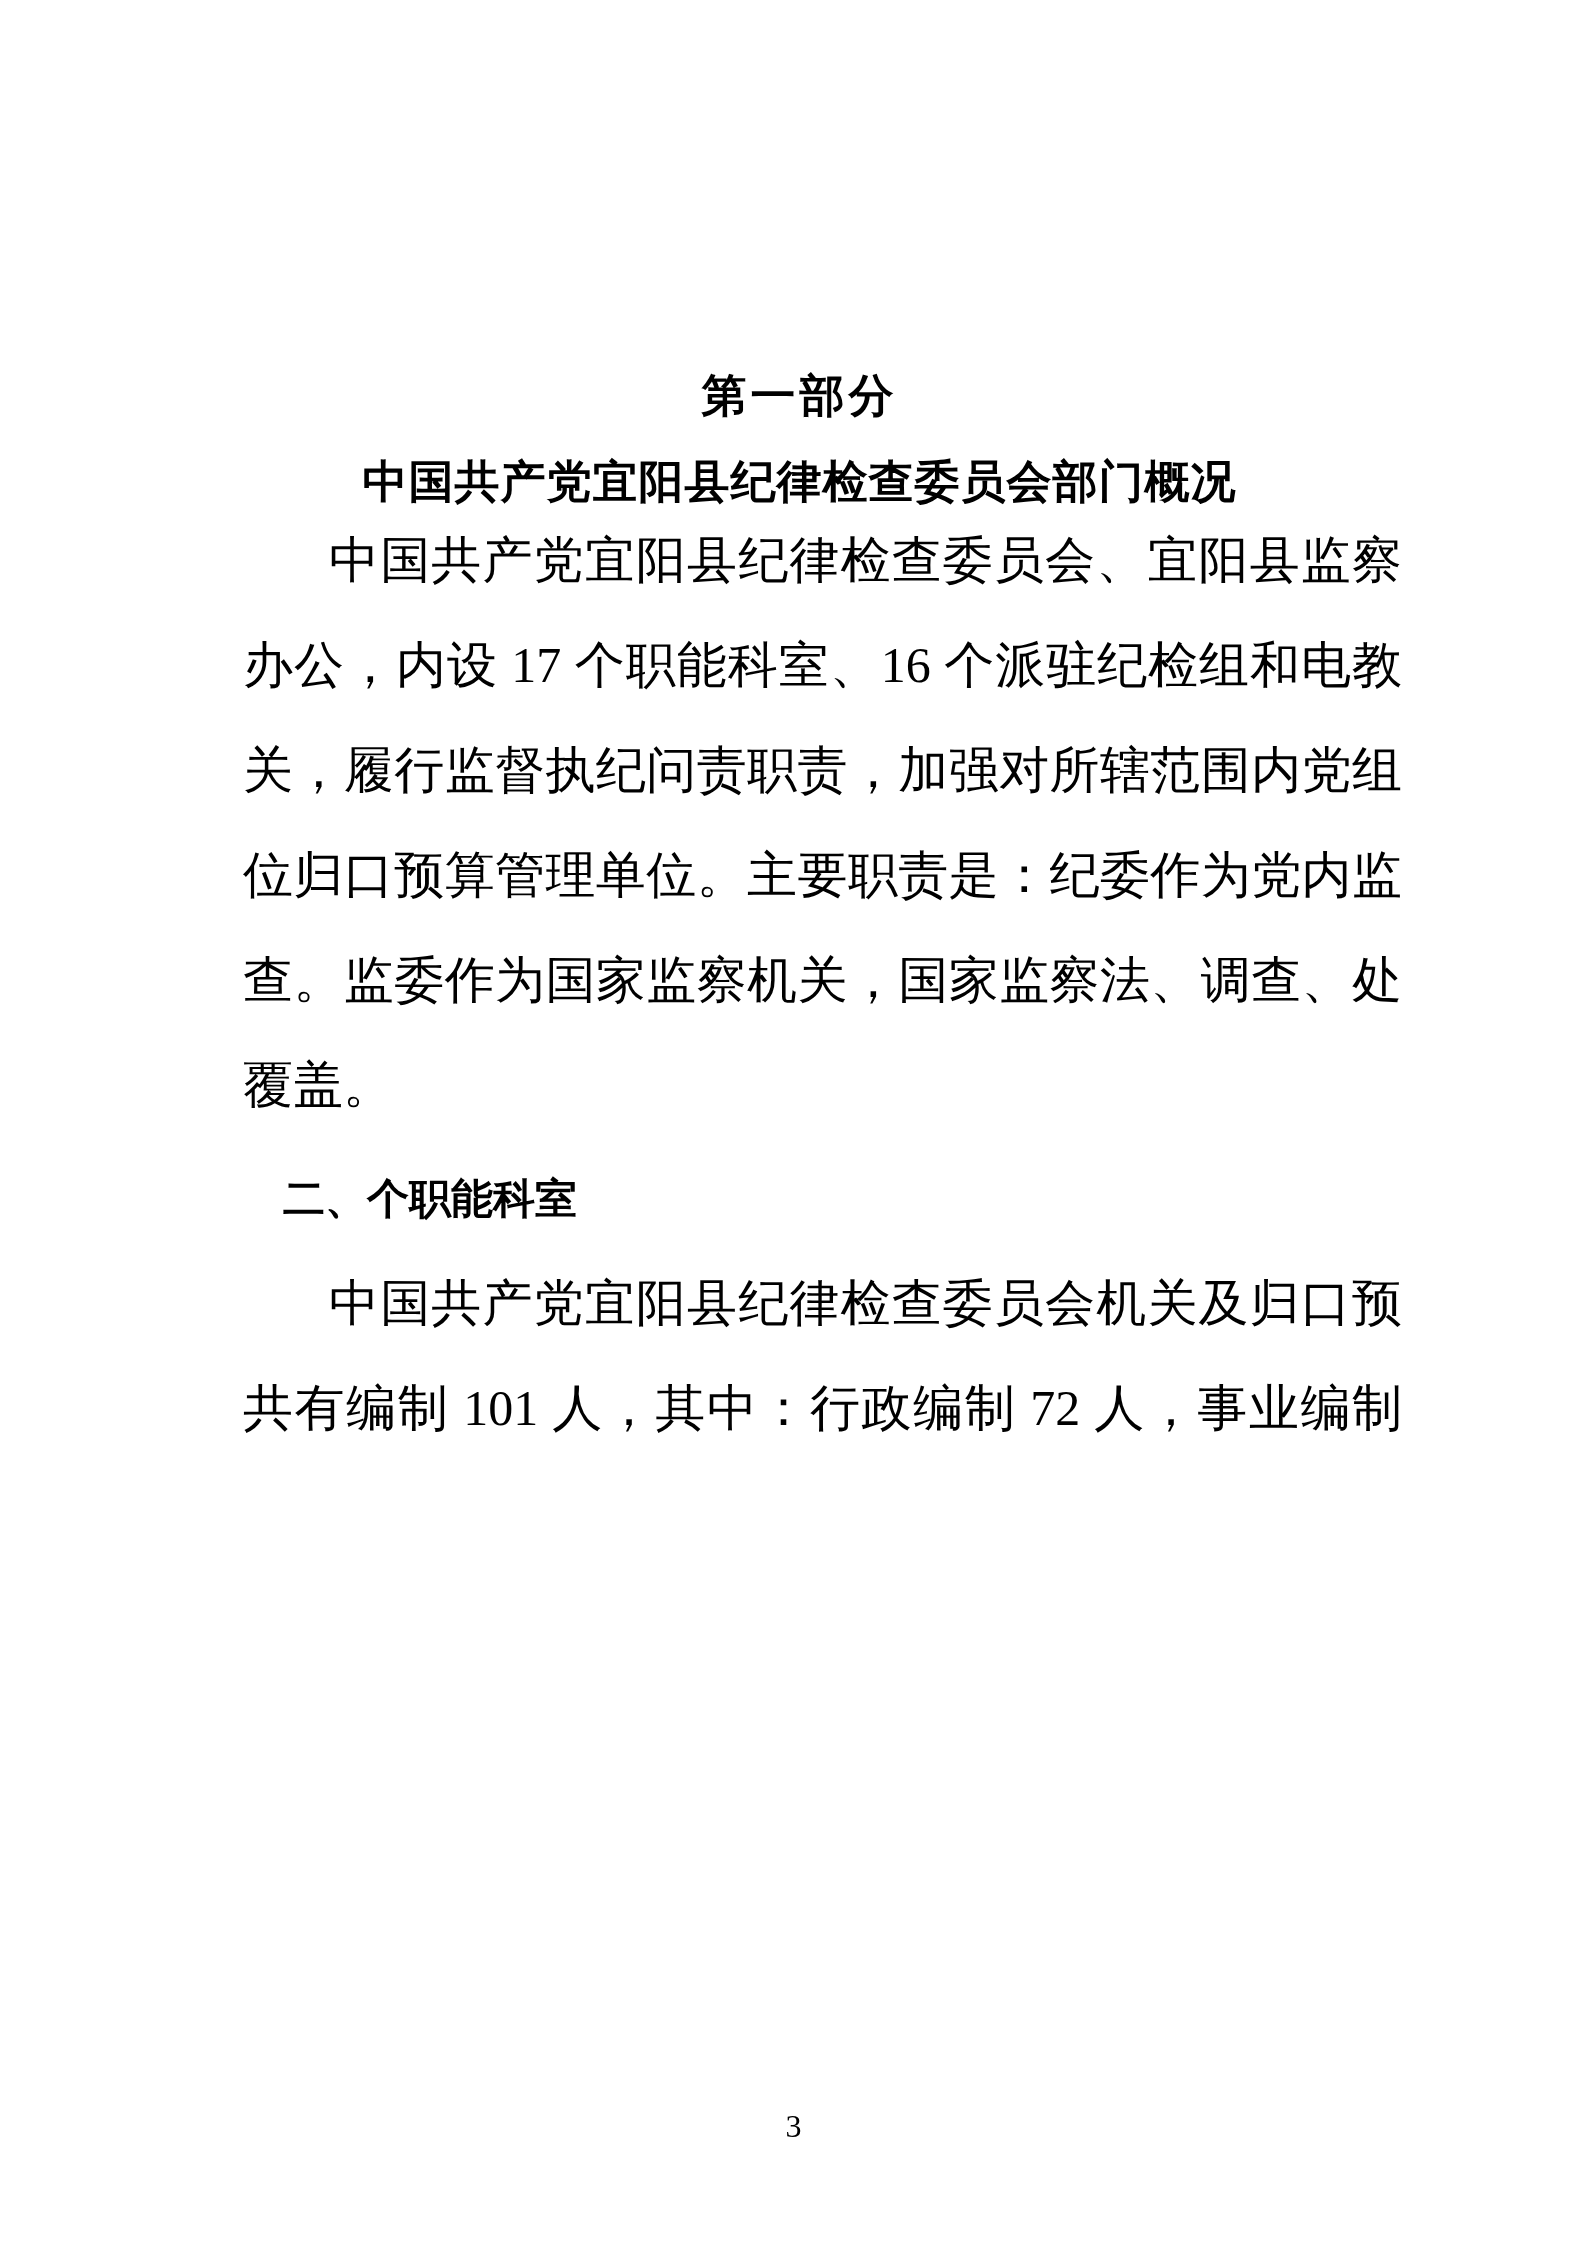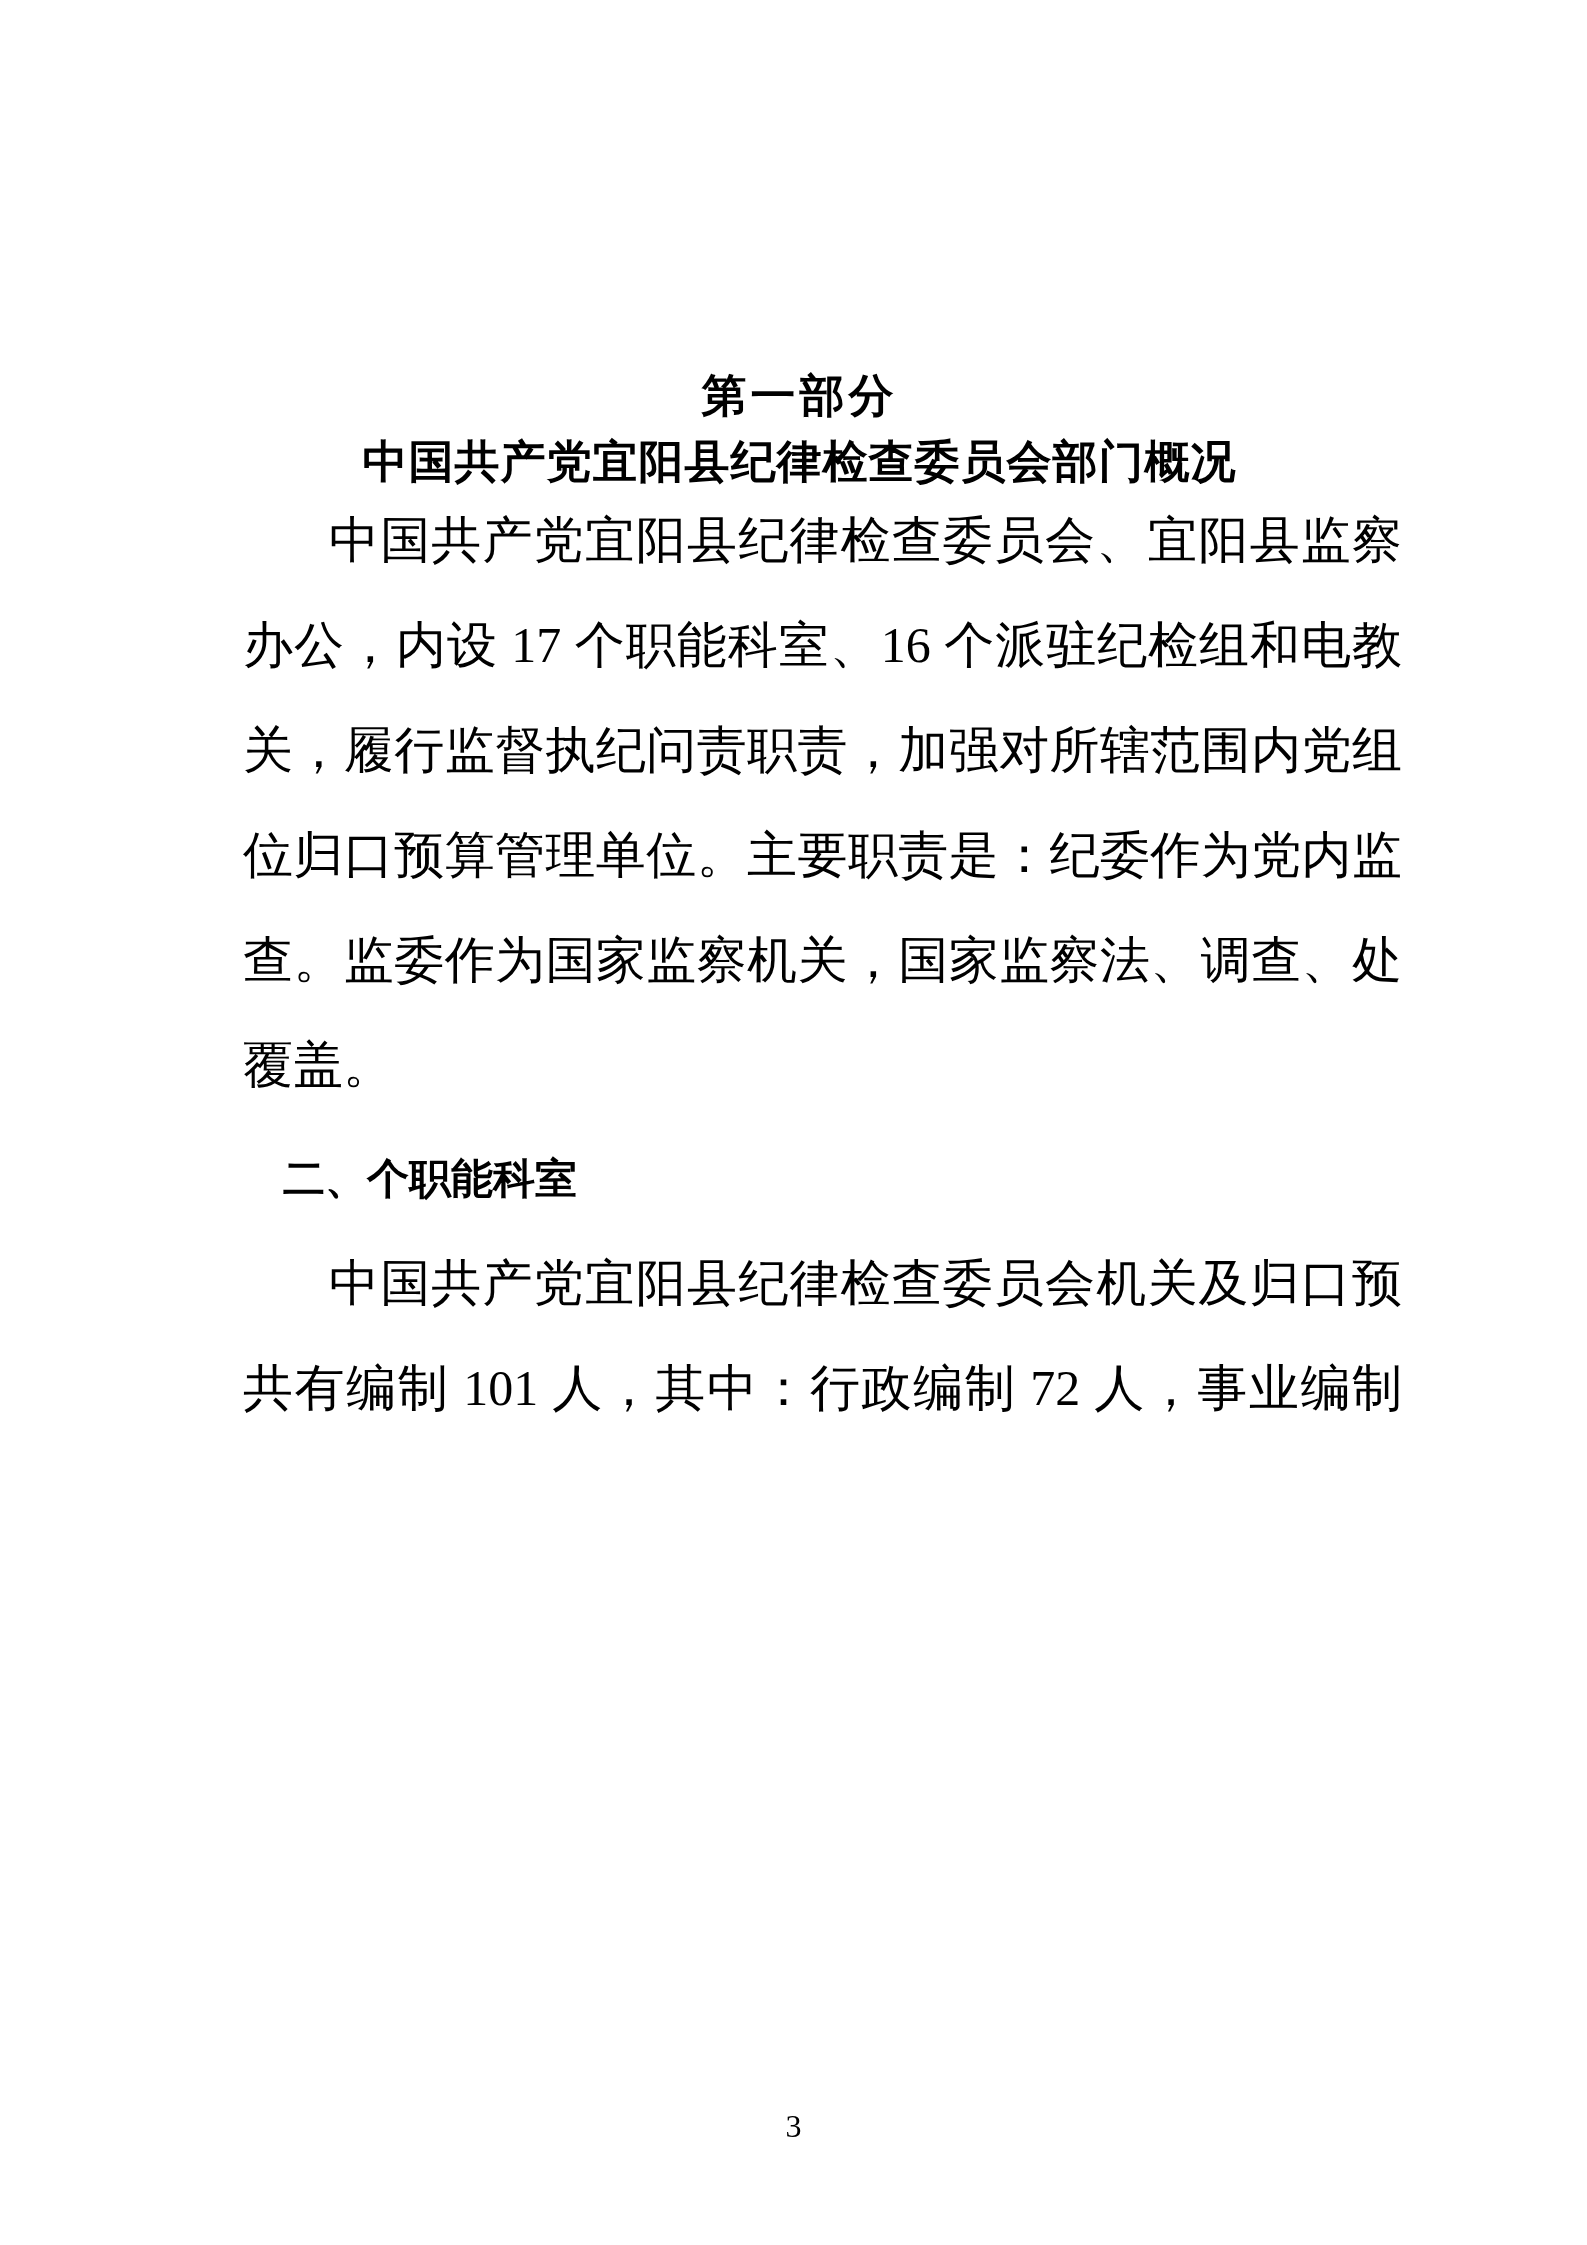--- a/index.html
+++ b/index.html
@@ -22,21 +22,21 @@
     margin-top: 370px;
     text-align: center;
     font-family: "Liberation Sans", sans-serif;
     font-weight: bold;
     font-size: 45px;
     line-height: 52px;
     letter-spacing: 4px;
     white-space: nowrap;
   }
   .subtitle {
-    margin-top: 14px;
+    margin-top: 34px;
     letter-spacing: 1px;
   }
   .sec-heading {
     height: 105px;
     line-height: 105px;
     text-indent: 86px;
     white-space: nowrap;
     overflow: hidden;
   }
   .sec1 { margin-top: 80px; }

